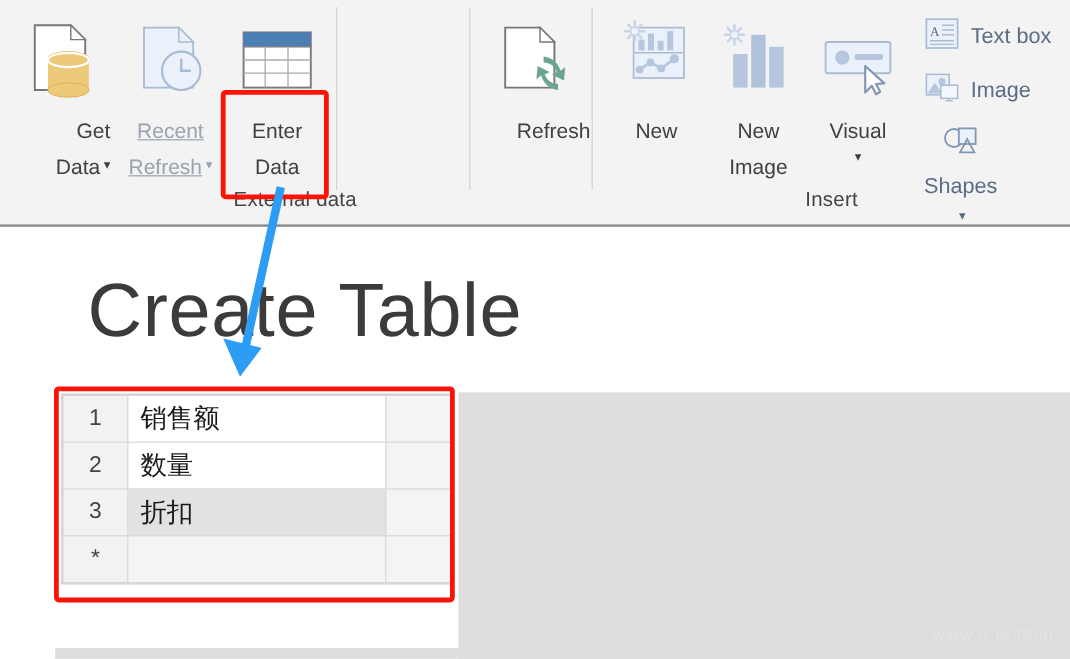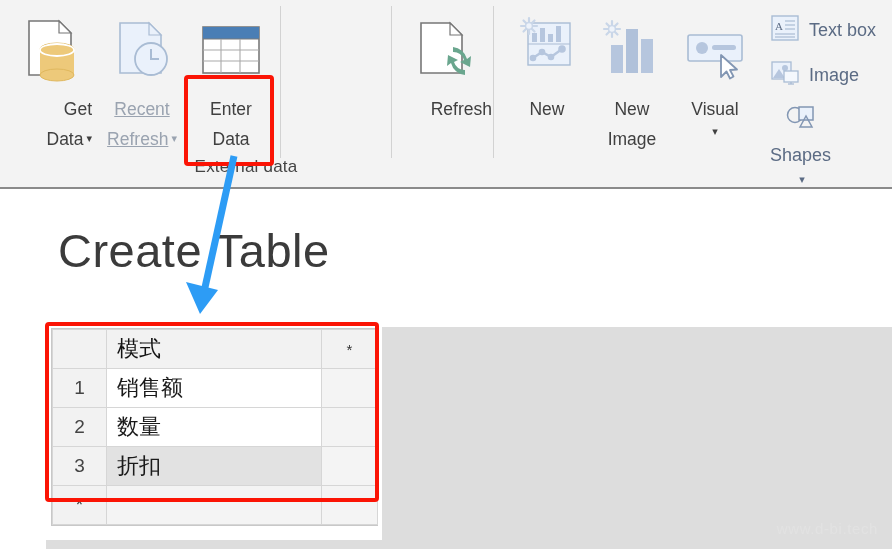--- a/index.html
+++ b/index.html
@@ -106,23 +106,23 @@
   
   #canvas {
     position: absolute;
     left: 0; top: 191px;
     width: 892px;
     height: 358px;
     background: #ffffff;
   }
   #page-title {
     position: absolute;
-    left: 58px;
+    left: 73px;
     top: 32px;
-    font-size: 47px;
+    font-size: 63px;
     font-weight: 300;
     color: #3b3b3b;
     letter-spacing: 0.5px;
     font-family: "Liberation Sans", sans-serif;
   }
 
   
   #grey-panel {
     position: absolute;
     left: 382px;
@@ -209,20 +209,23 @@
 </style>
 </head>
 <body>
 
 <div id="ribbon">
 
   <div class="ribbon-group" style="left:0px; width:492px;">
     <div class="group-label">External data</div>
   </div>
 
+  <div class="ribbon-group" style="left:494px; width:398px;">
+    <div class="group-label">Insert</div>
+  </div>
 
   <div class="group-sep" style="left:280px;"></div>
   <div class="group-sep" style="left:391px;"></div>
   <div class="group-sep" style="left:493px;"></div>
 
   <div class="rb-item" style="left:8px; width:84px;text-align:right;">
     <div class="icon-wrap">
       <svg width="74" height="74" viewBox="0 0 74 74">
         <path d="M16 8 H46 L58 20 V62 H16 Z" fill="#ffffff" stroke="#777777" stroke-width="1.6"></path>
         <path d="M46 8 L58 20 H46 Z" fill="#ffffff" stroke="#777777" stroke-width="1.2"></path>
@@ -396,25 +399,20 @@
   <div id="grey-panel-bottom"></div>
 
   <div id="grid">
     <table>
       <colgroup>
         <col class="col-rownum">
         <col class="col-data">
         <col class="col-star">
       </colgroup>
       <tbody>
-        <tr>
-          <td class="cell-rownum"></td>
-          <td class="cell-header">模式</td>
-          <td class="cell-star">*</td>
-        </tr>
 
         <tr>
           <td class="cell-rownum">1</td>
           <td class="cell-data">销售额</td>
           <td class="cell-blank"></td>
         </tr>
 
         <tr>
           <td class="cell-rownum">2</td>
           <td class="cell-data">数量</td>

